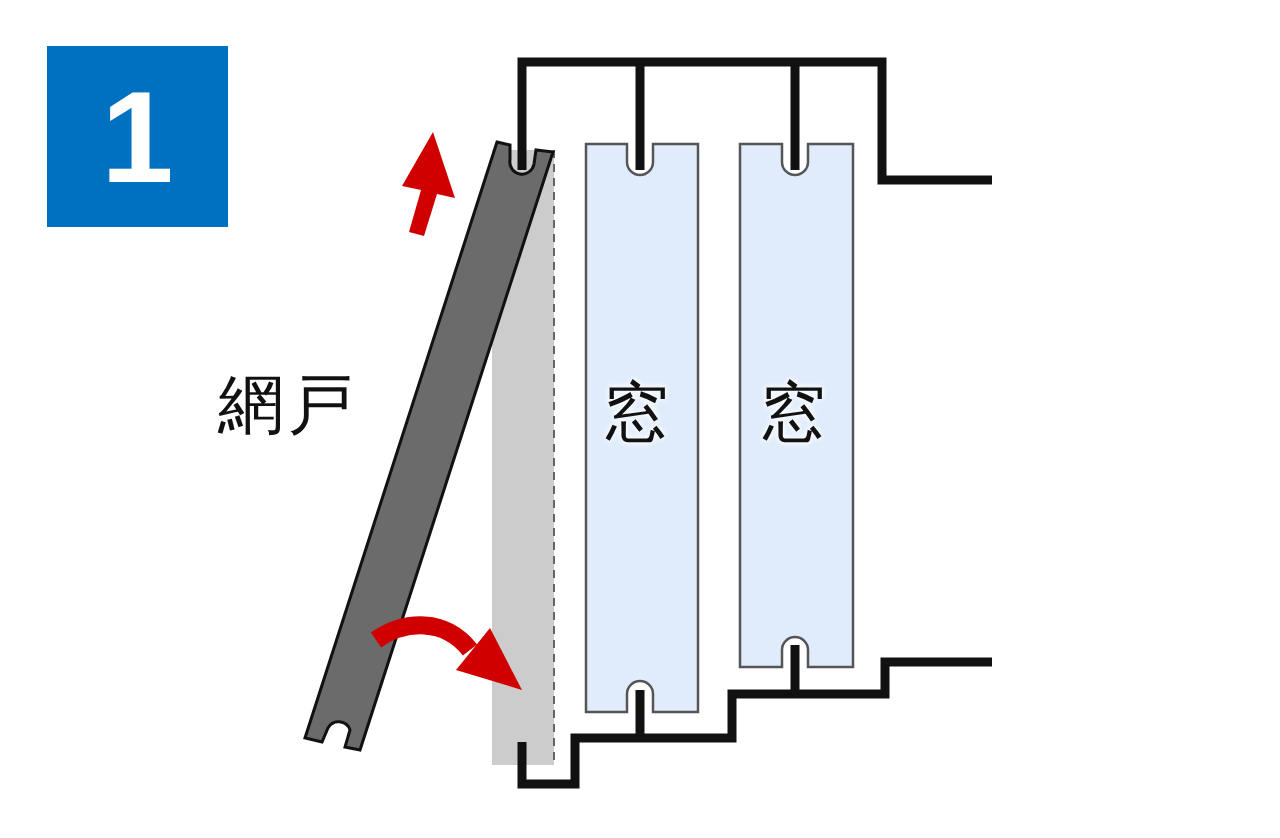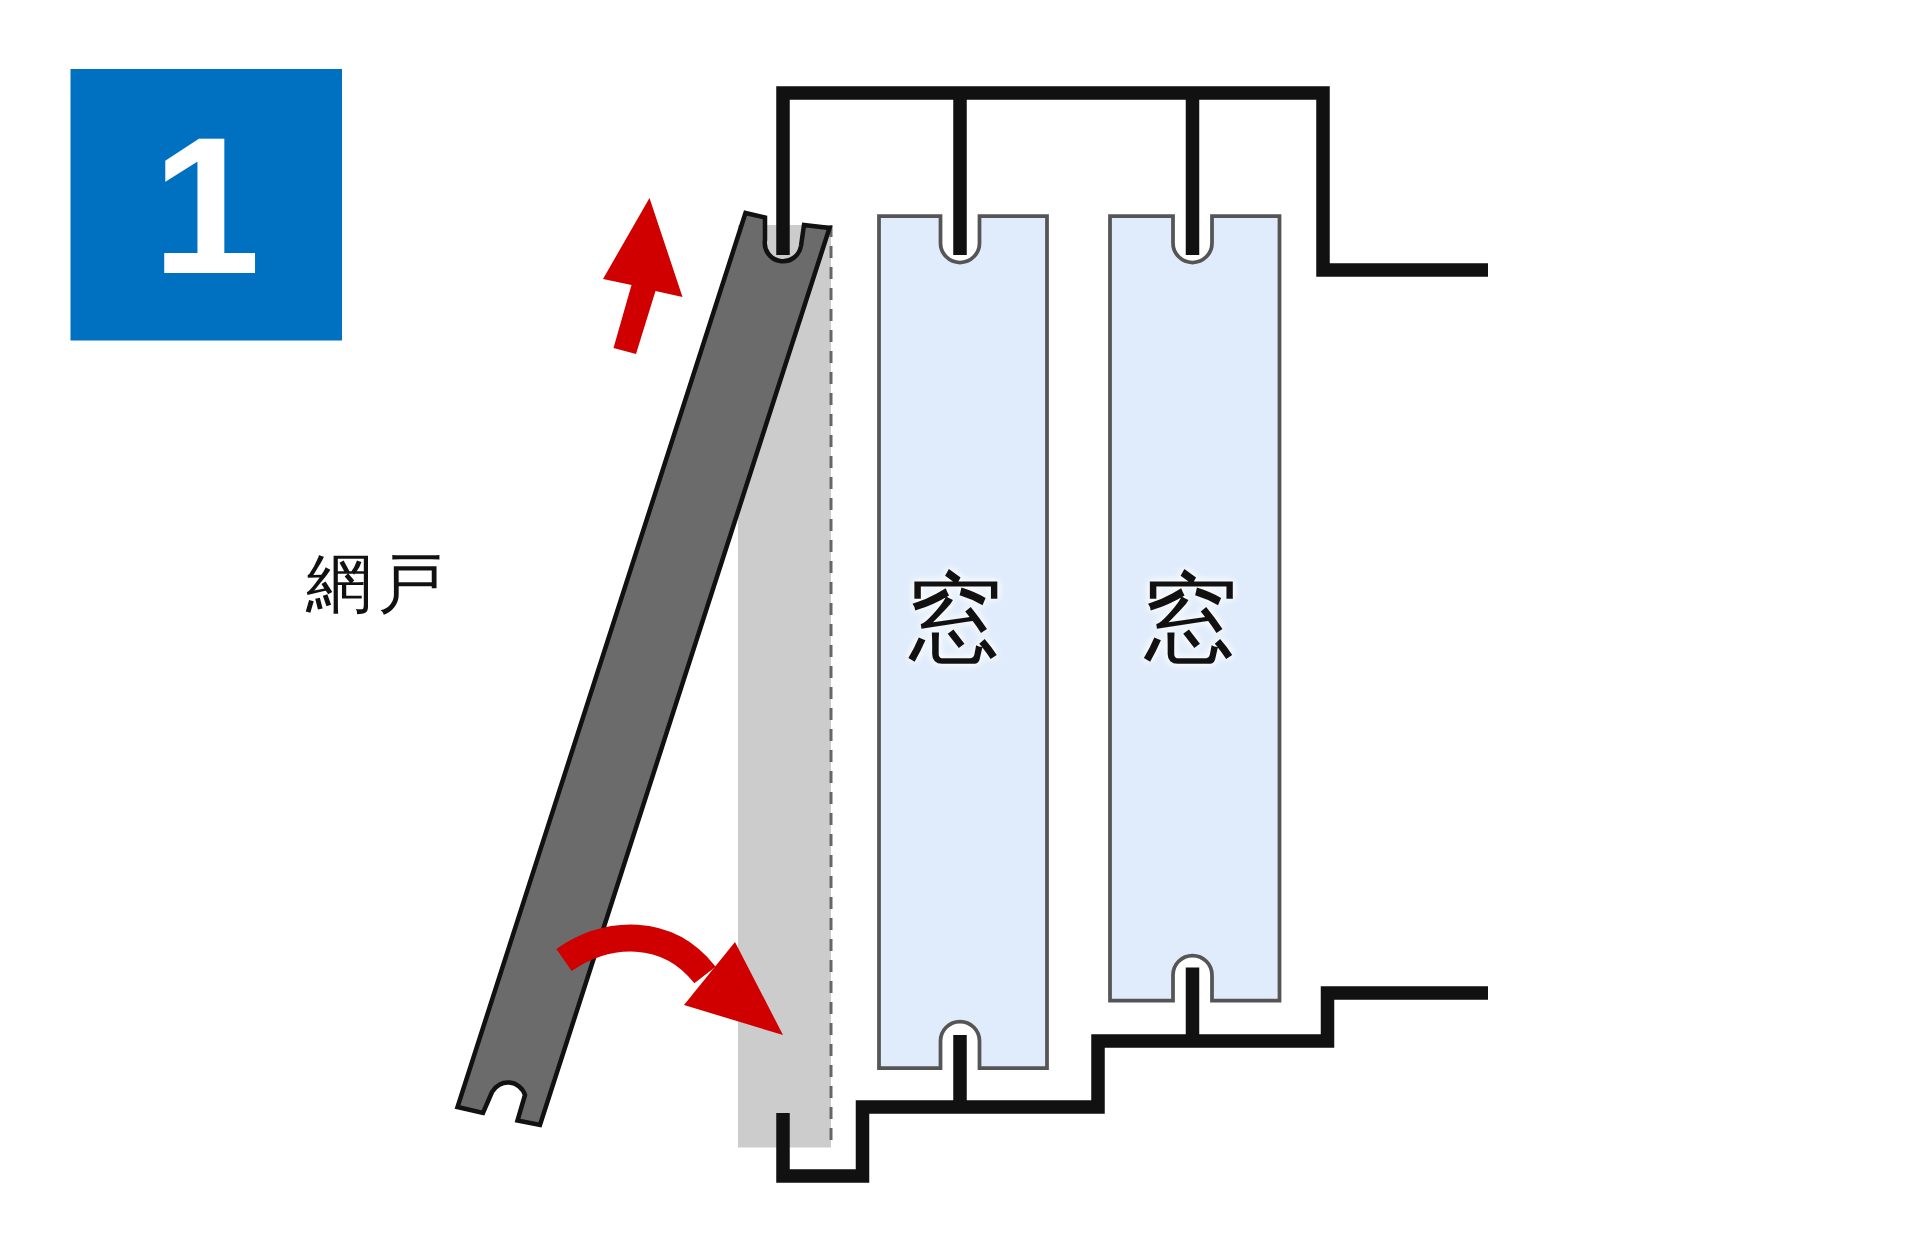--- a/index.html
+++ b/index.html
@@ -4,21 +4,21 @@
 <style>
   html, body { margin: 0; padding: 0; background: #ffffff; }
   body { width: 1280px; height: 838px; position: relative; overflow: hidden;
          font-family: "DejaVu Sans", sans-serif; }
   .step-badge { position: absolute; left: 47px; top: 46px; width: 181px; height: 181px;
                 background: #0070c0; display: flex; align-items: center; justify-content: center; }
   .step-number { color: #ffffff; font-family: "Liberation Sans", sans-serif; font-weight: bold;
                  font-size: 130px; line-height: 1; }
   svg.diagram { position: absolute; left: 0; top: 0; }
   .label { position: absolute; font-family: "DejaVu Sans", sans-serif; color: #111; }
-  .screen-label { left: 204px; top: 360px; font-size: 44px; letter-spacing: 4px; }
+  .screen-label { left: 218px; top: 360px; font-size: 66px; letter-spacing: 4px; }
   .window-label { font-size: 66px; text-shadow: 0 0 6px #fff, 0 0 6px #fff; }
   .window-label-1 { left: 603px; top: 368px; }
   .window-label-2 { left: 760px; top: 368px; }
 </style>
 </head>
 <body>
 
 <div class="step-badge">
   <span class="step-number">1</span>
 </div>

